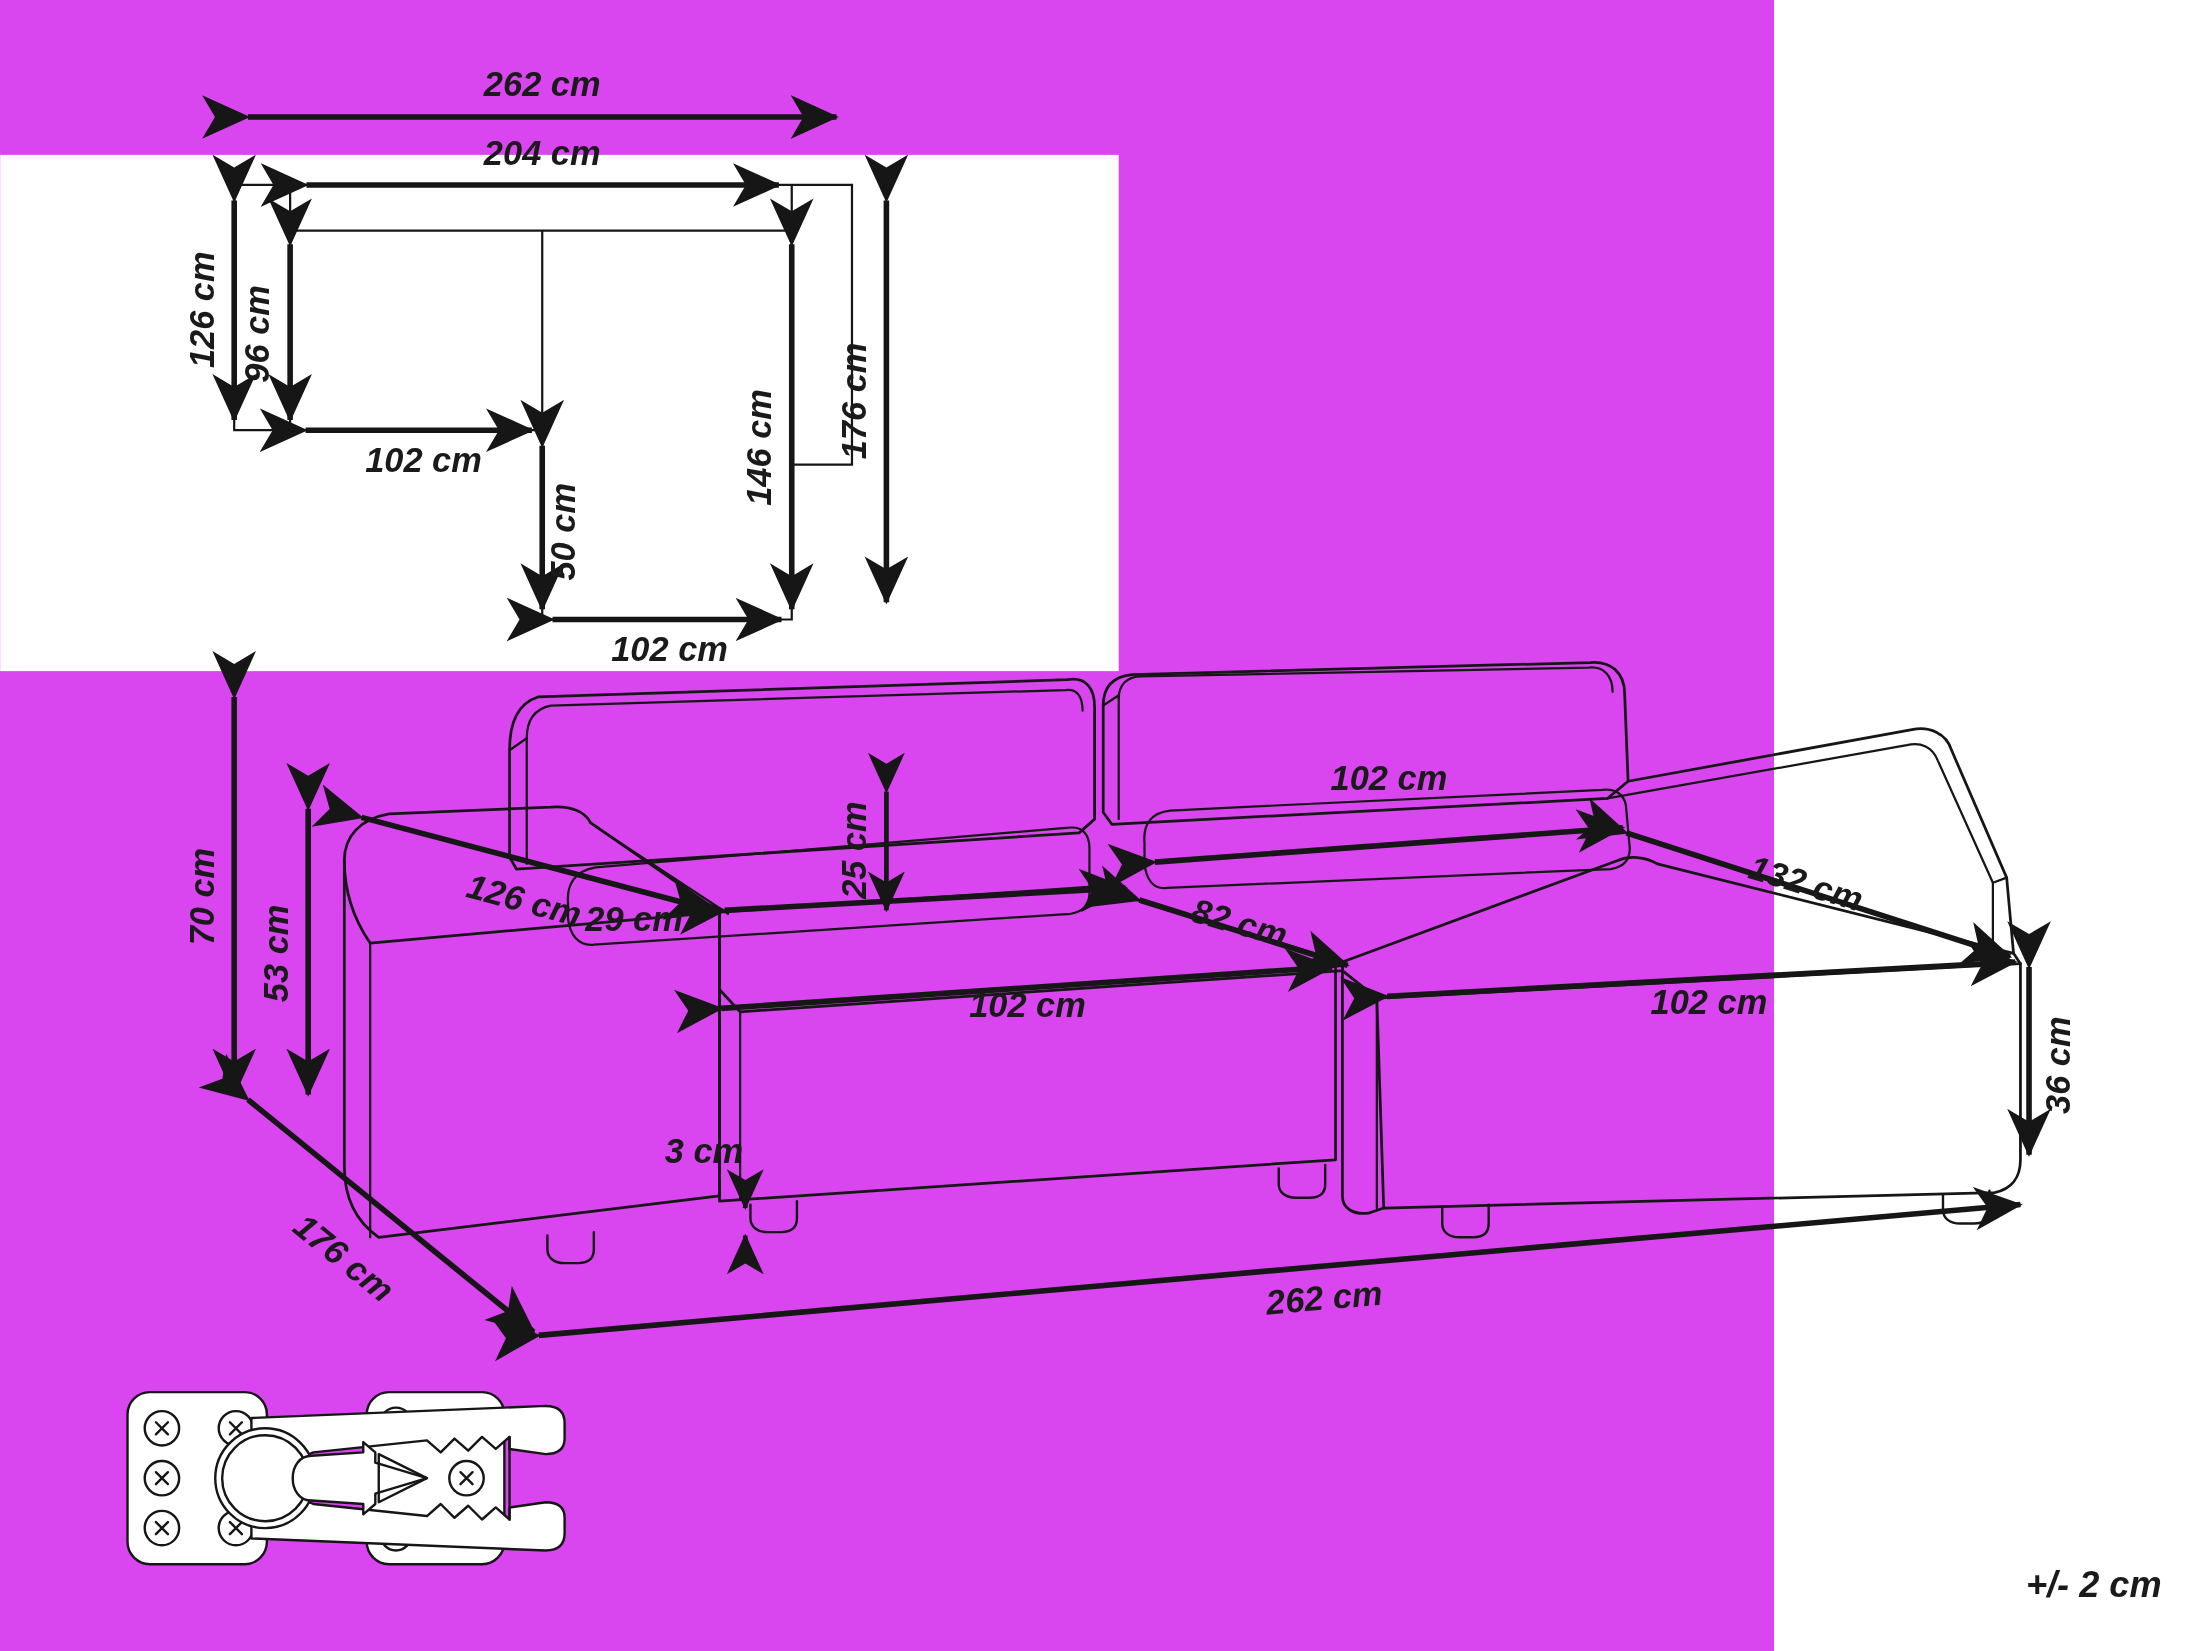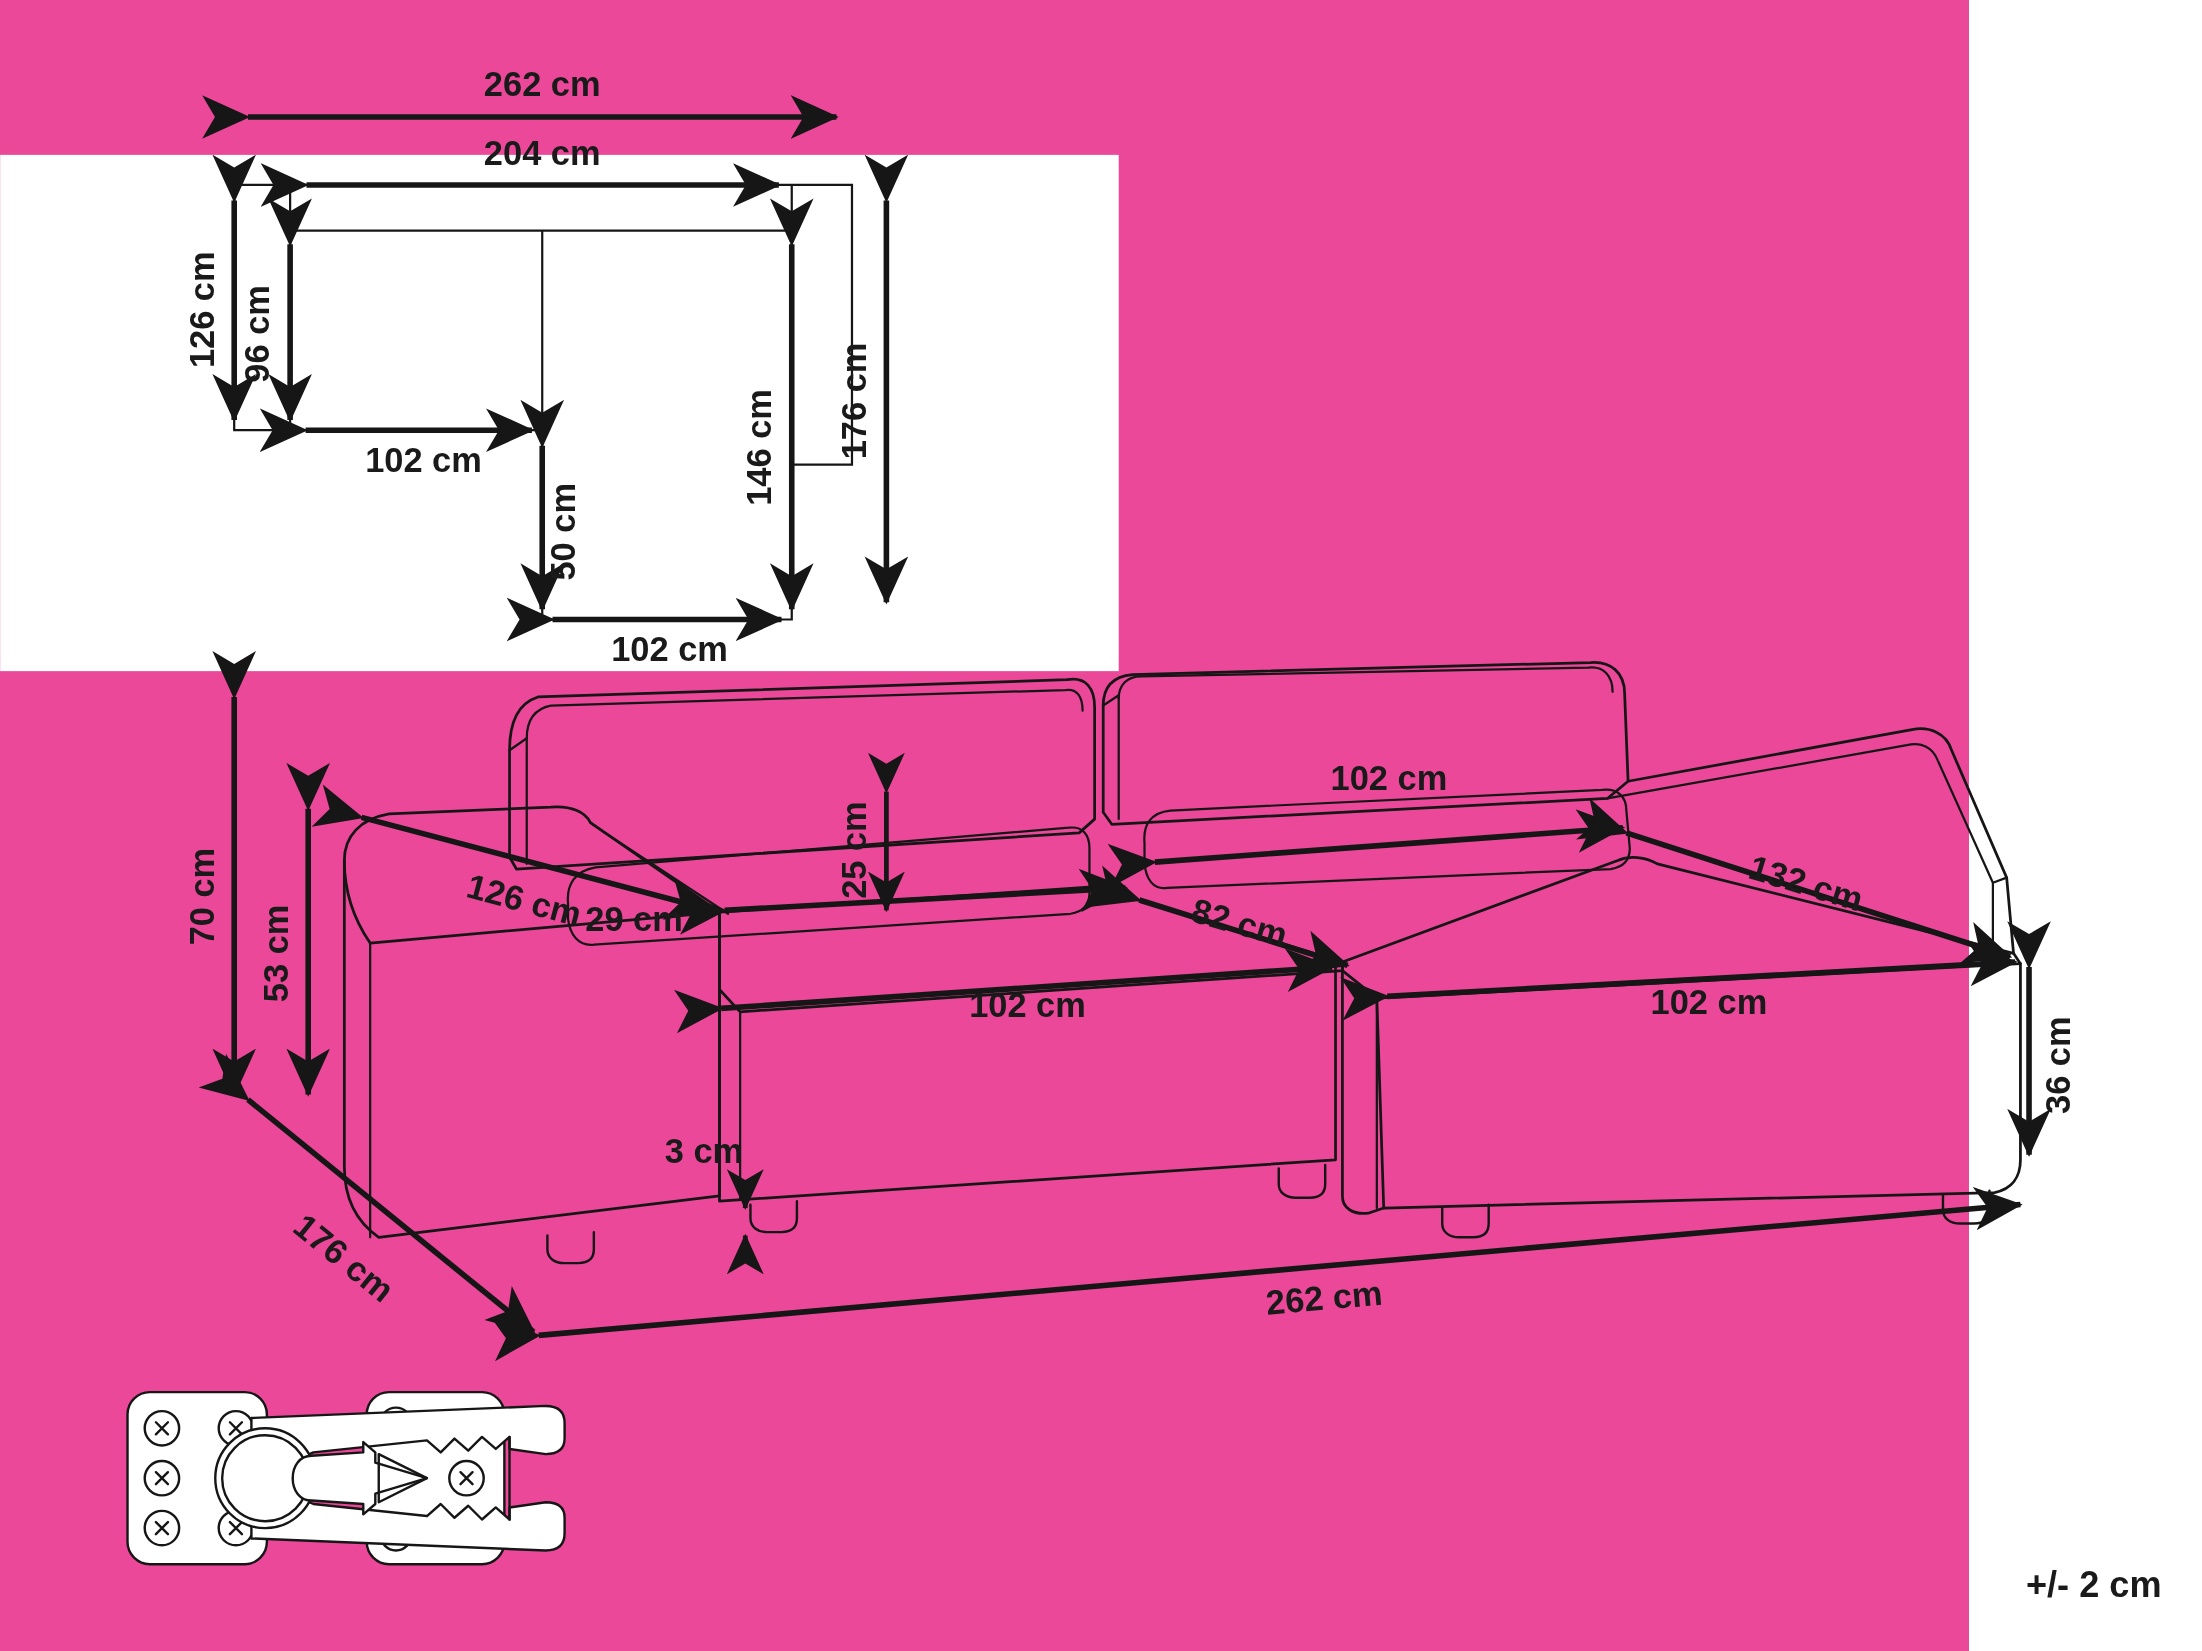--- a/index.html
+++ b/index.html
@@ -10,23 +10,24 @@
   }
   body {
     width: 2203px;
     height: 1652px;
     overflow: hidden;
     font-family: "Liberation Sans", sans-serif;
     color: #1a1a1a;
   }
   #diagram-root {
     position: relative;
-    width: 1969px;
+    width: 1774px;
     height: 1652px;
-    background: #ec4899;
+    background: #d946ef;
+    font-style: italic;
   }
   svg.sheet {
     position: absolute;
     top: 0;
     left: 0;
     width: 2203px;
     height: 1652px;
     display: block;
   }
   

